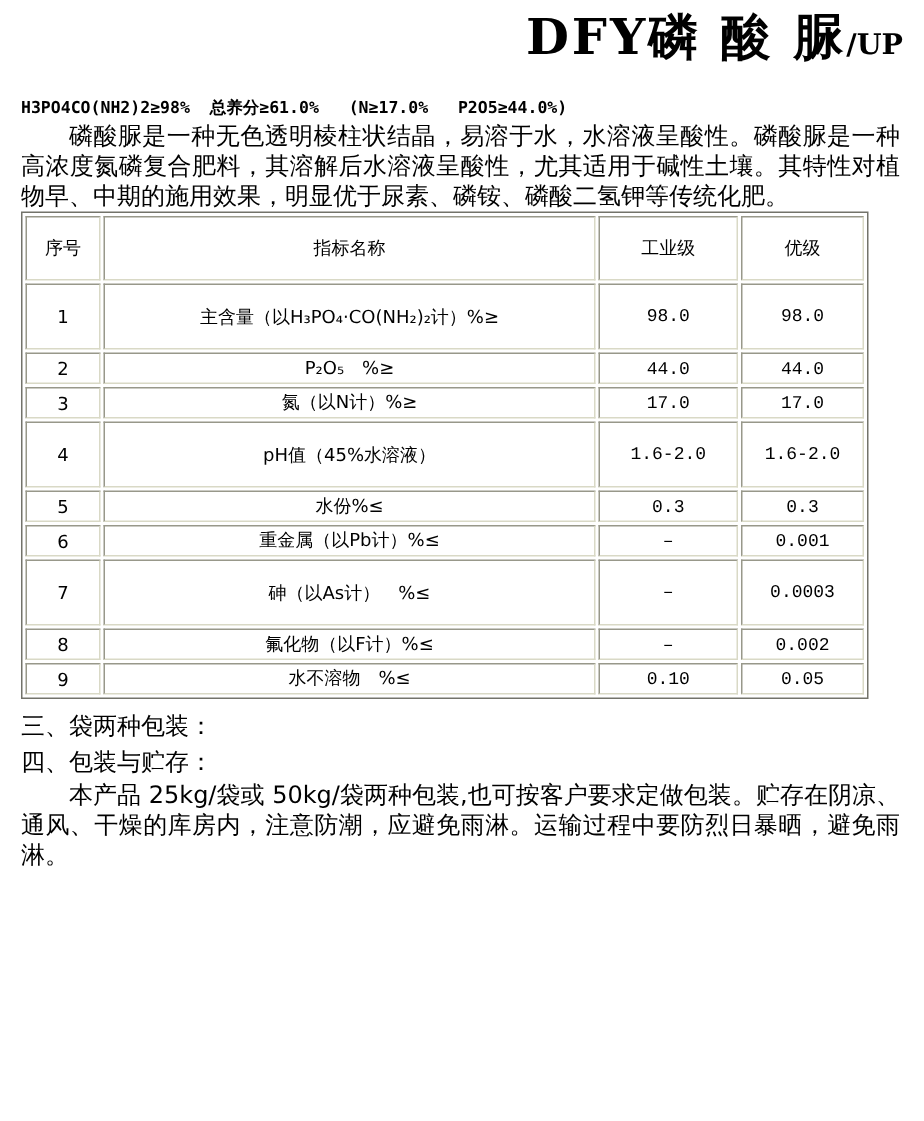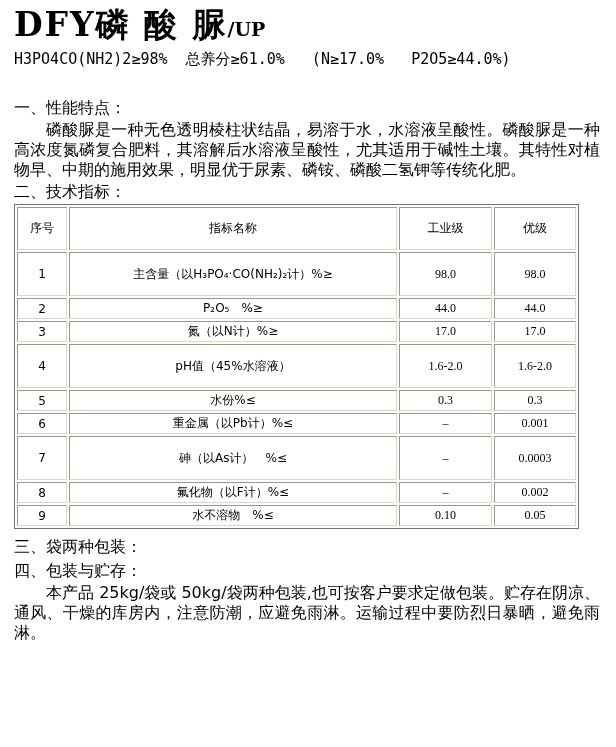--- a/index.html
+++ b/index.html
@@ -6,36 +6,37 @@
   body{
     width:616px;height:747px;
     background:var(--page-bg,#ffffff);
     color:var(--text,#000000);
     font-family:"DejaVu Sans",sans-serif;
     box-sizing:border-box;
     padding:4px 14px 0 14px;
     overflow:hidden;
   }
   .title{
-    text-align:left;
+    text-align:right;
     font-family:"DejaVu Serif","Liberation Serif",serif;
     font-weight:bold;
     font-size:33px;
     line-height:42px;
     letter-spacing:2px;
     white-space:nowrap;
   }
   .title .suffix{
     font-size:19px;
     letter-spacing:0;
   }
   .spec{
+    margin-top:12px;
     font-family:"DejaVu Sans Mono","Liberation Mono",monospace;
-    font-weight:normal;
-    font-size:15px;
+    font-weight:bold;
+    font-size:11px;
     line-height:18px;
     white-space:pre;
   }
   .heading{
     font-size:16px;
     line-height:24px;
     font-weight:normal;
     margin:0;
   }
   .h1{margin-top:28px;}
@@ -64,35 +65,33 @@
     vertical-align:middle;
     font-size:12px;
     font-weight:normal;
     padding:0 2px;
     overflow:hidden;
     white-space:nowrap;
   }
   table.spec-table th{height:41px;}
   tr.tall td{height:42px;}
   tr.short td{height:19px;}
-  .num{font-family:Liberation Serif, serif;}
+  .num{font-family:Liberation Mono, monospace;}
 </style>
 </head>
 <body>
 
 <div>
 
   <div class="title"><span>DFY磷 酸 脲</span><span class="suffix">/UP</span></div>
 
   <div class="spec">H3PO4CO(NH2)2≥98%  总养分≥61.0%   (N≥17.0%   P2O5≥44.0%)</div>
 
-  <div class="heading h1">一、性能特点：</div>
   <p class="body-p">磷酸脲是一种无色透明棱柱状结晶，易溶于水，水溶液呈酸性。磷酸脲是一种高浓度氮磷复合肥料，其溶解后水溶液呈酸性，尤其适用于碱性土壤。其特性对植物早、中期的施用效果，明显优于尿素、磷铵、磷酸二氢钾等传统化肥。</p>
 
-  <div class="heading">二、技术指标：</div>
 
   <table class="spec-table">
     <colgroup>
       <col style="width:50px">
         <col style="width:328px">
         <col style="width:93px">
         <col style="width:82px">
     </colgroup>
     <thead>
       <tr>

